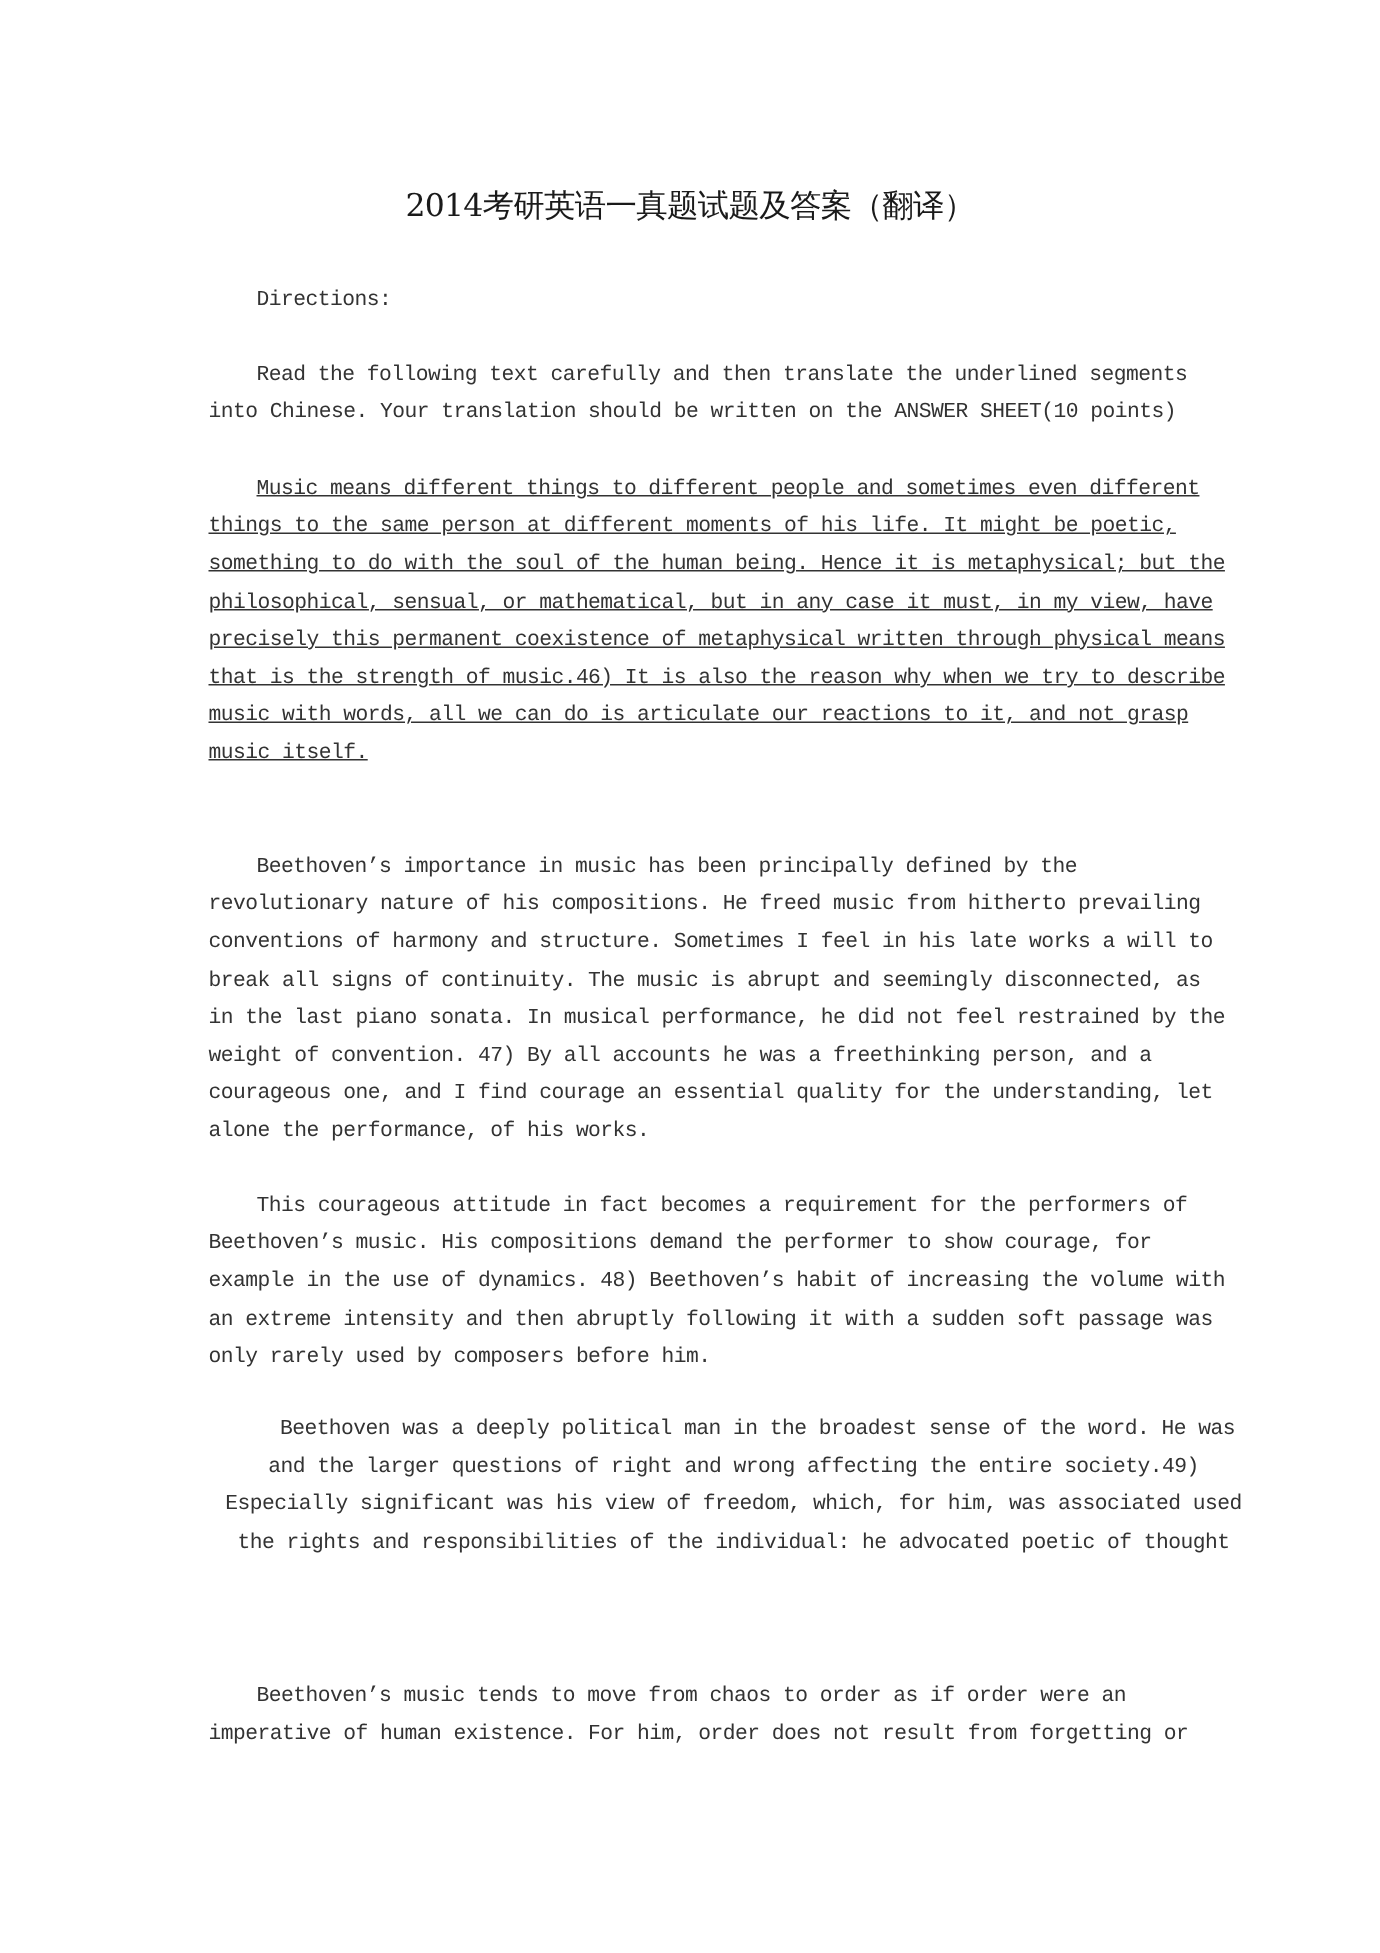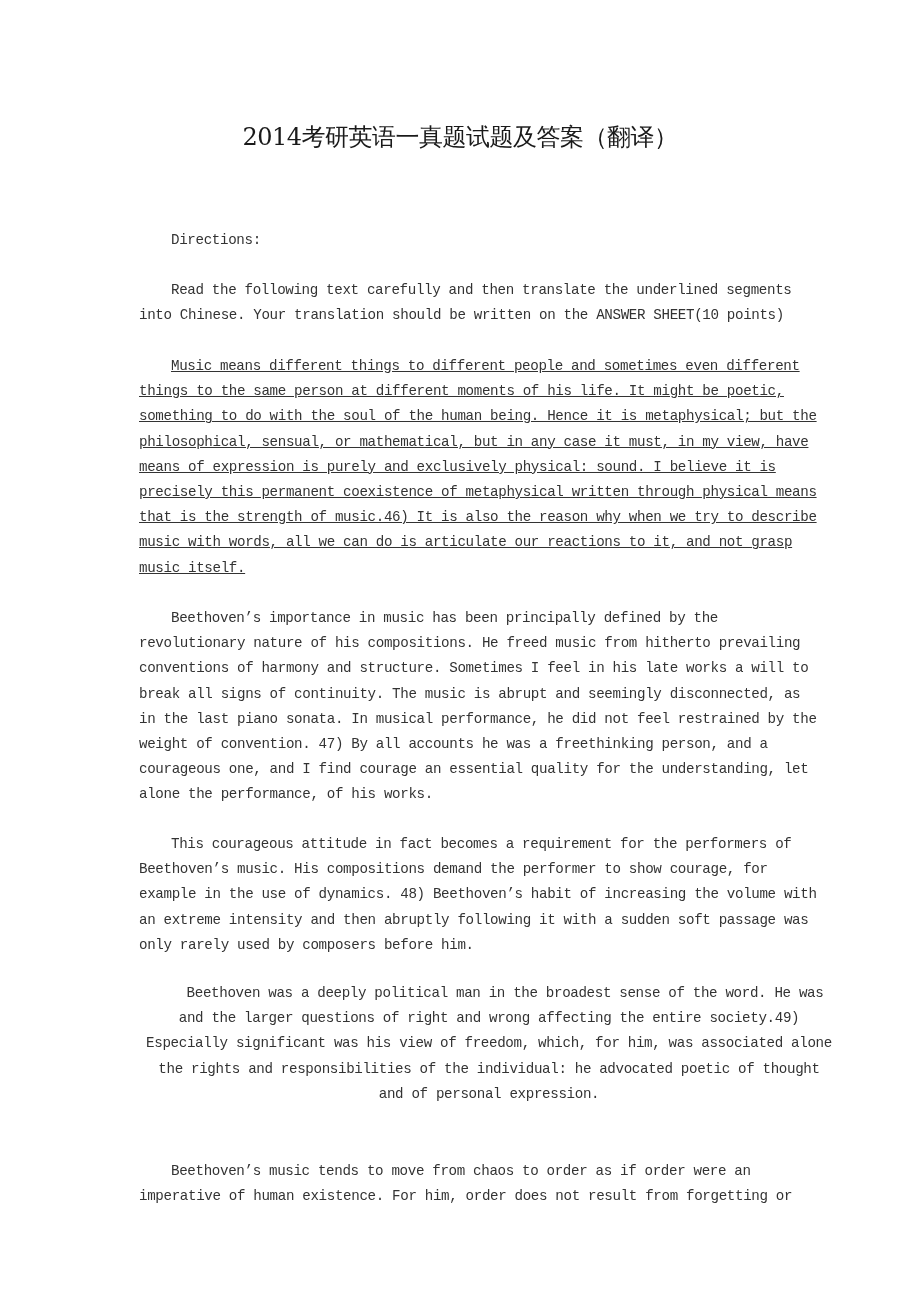--- a/index.html
+++ b/index.html
@@ -22,42 +22,41 @@
       width: 920px;
       height: 1302px;
     }
     .title {
       position: absolute;
       top: 122px;
       left: 0;
       width: 920px;
       text-align: center;
       font-family: "DejaVu Serif", "Liberation Serif", serif;
-      font-size: 24px;
+      font-size: 21px;
       line-height: 30px;
       color: #1a1a1a;
       letter-spacing: -0.5px;
     }
     .block {
       position: absolute;
       left: 139px;
       width: 700px;
     }
     .line {
       display: block;
       height: 25.2px;
       line-height: 25.2px;
       font-size: 14.2px;
       white-space: pre;
       letter-spacing: -0.35px;
       font-family: "Liberation Mono", "DejaVu Sans Mono", monospace;
     }
     .indent {
       padding-left: 32px;
-      margin-top: 40px;
     }
     #directions { top: 188px; }
     #instructions { top: 238px; }
     #para1 { top: 314px; text-decoration: underline; }
     #para2 { top: 566px; }
     #para3 { top: 792px; }
     #para4 { top: 941px; text-align: center; }
     #para5 { top: 1119px; }
   </style>
 </head>
@@ -74,21 +73,20 @@
   <div class="block" id="instructions">
     <span class="line indent">Read the following text carefully and then translate the underlined segments</span>
     <span class="line">into Chinese. Your translation should be written on the ANSWER SHEET(10 points)</span>
   </div>
 
   <div class="block" id="para1">
     <span class="line indent">Music means different things to different people and sometimes even different</span>
     <span class="line">things to the same person at different moments of his life. It might be poetic,</span>
     <span class="line">something to do with the soul of the human being. Hence it is metaphysical; but the</span>
     <span class="line">philosophical, sensual, or mathematical, but in any case it must, in my view, have</span>
-    <span class="line">means of expression is purely and exclusively physical: sound. I believe it is</span>
     <span class="line">precisely this permanent coexistence of metaphysical written through physical means</span>
     <span class="line">that is the strength of music.46) It is also the reason why when we try to describe</span>
     <span class="line">music with words, all we can do is articulate our reactions to it, and not grasp</span>
     <span class="line">music itself.</span>
   </div>
 
   <div class="block" id="para2">
     <span class="line indent">Beethoven’s importance in music has been principally defined by the</span>
     <span class="line">revolutionary nature of his compositions. He freed music from hitherto prevailing</span>
     <span class="line">conventions of harmony and structure. Sometimes I feel in his late works a will to</span>
@@ -103,23 +101,22 @@
     <span class="line indent">This courageous attitude in fact becomes a requirement for the performers of</span>
     <span class="line">Beethoven’s music. His compositions demand the performer to show courage, for</span>
     <span class="line">example in the use of dynamics. 48) Beethoven’s habit of increasing the volume with</span>
     <span class="line">an extreme intensity and then abruptly following it with a sudden soft passage was</span>
     <span class="line">only rarely used by composers before him.</span>
   </div>
 
   <div class="block" id="para4">
     <span class="line indent">Beethoven was a deeply political man in the broadest sense of the word. He was</span>
     <span class="line">and the larger questions of right and wrong affecting the entire society.49)</span>
-    <span class="line">Especially significant was his view of freedom, which, for him, was associated alone</span>
+    <span class="line">Especially significant was his view of freedom, which, for him, was associated used</span>
     <span class="line">the rights and responsibilities of the individual: he advocated poetic of thought</span>
-    <span class="line">and of personal expression.</span>
   </div>
 
   <div class="block" id="para5">
     <span class="line indent">Beethoven’s music tends to move from chaos to order as if order were an</span>
     <span class="line">imperative of human existence. For him, order does not result from forgetting or</span>
   </div>
 
 </div>
 
 </body></html>

